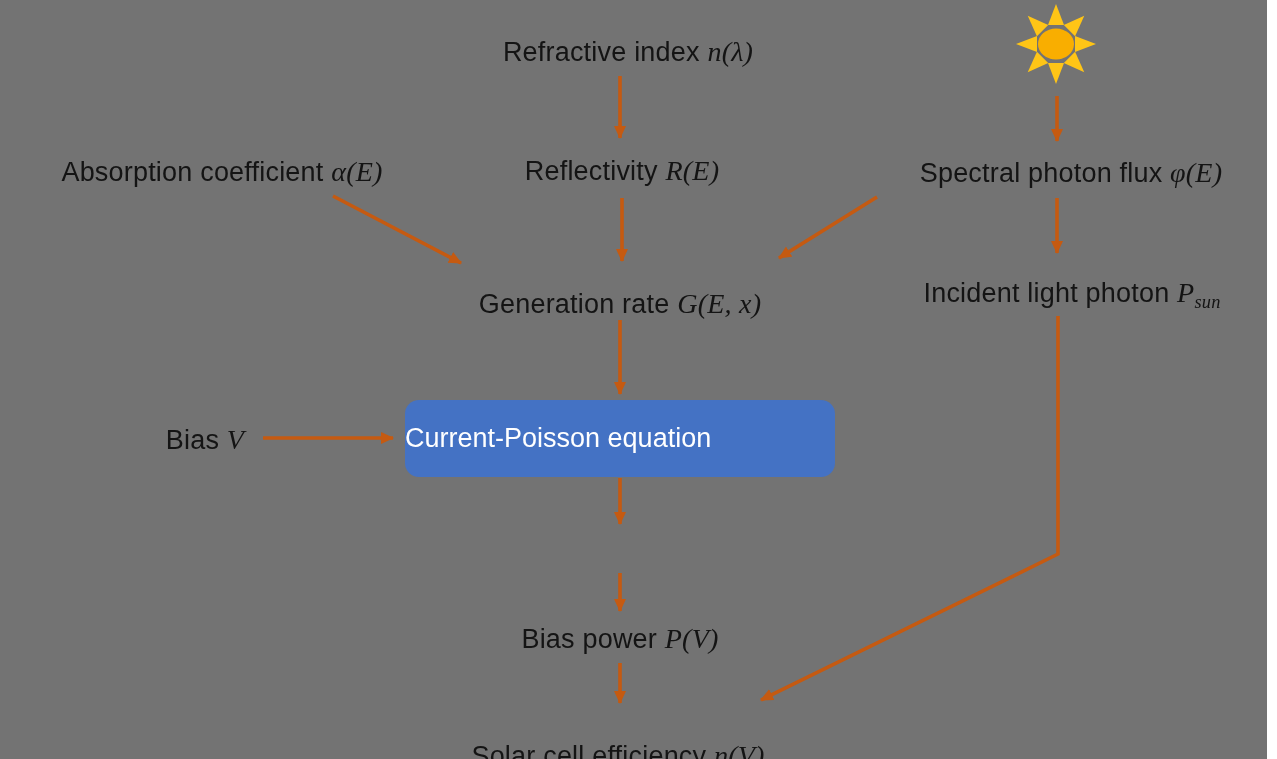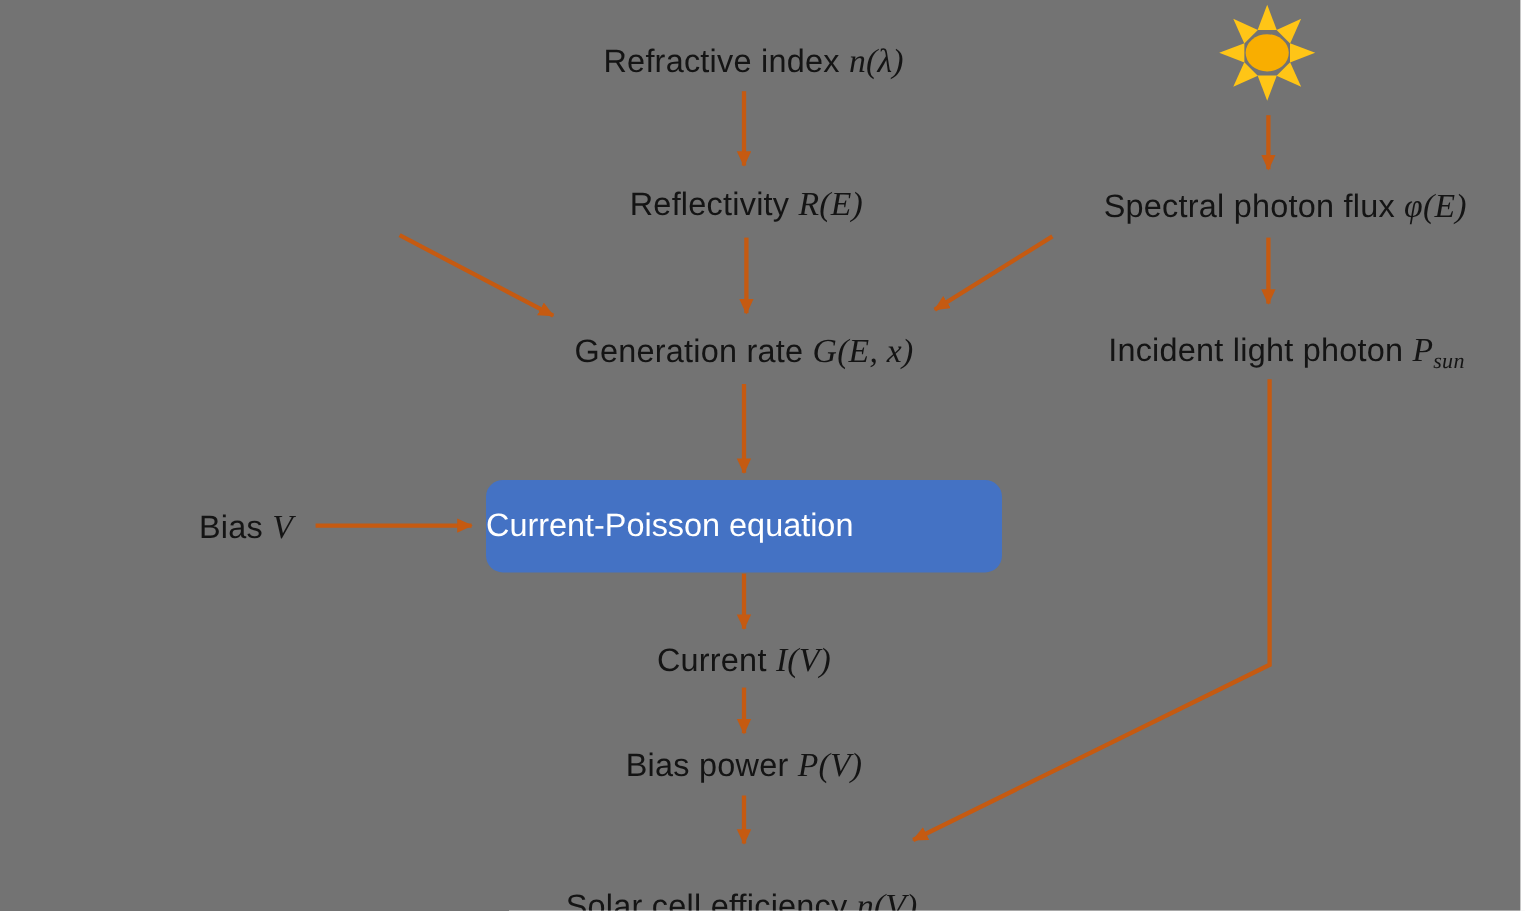--- a/index.html
+++ b/index.html
@@ -89,48 +89,48 @@
         <polygon class="sun-ray" points="0,-40 -8,-19 8,-19" transform="rotate(315)"></polygon>
       </g>
       <ellipse class="sun-core" cx="0" cy="0" rx="18" ry="15.5"></ellipse>
     </g>
   </svg>
 
   <div class="label" style="left:628px;top:52px">
     <span>Refractive index </span><span class="m">n(λ)</span>
   </div>
 
+  <div class="label" style="left:222px;top:172px">
+    <span>Absorption coefficient </span><span class="m">α(E)</span>
+  </div>
 
   <div class="label" style="left:1071px;top:173px">
     <span>Spectral photon flux </span><span class="m">φ(E)</span>
   </div>
 
   <div class="label" style="left:622px;top:171px">
     <span>Reflectivity </span><span class="m">R(E)</span>
   </div>
 
-  <div class="label" style="left:620px;top:294px">
+  <div class="label" style="left:620px;top:304px">
     <span>Generation rate </span><span class="m">G(E, x)</span>
   </div>
 
   <div class="label" style="left:1072px;top:293px">
     <span>Incident light photon </span><span class="m">P</span><sub class="m">sun</sub>
   </div>
 
   <div class="label" style="left:205px;top:440px">
     <span>Bias </span><span class="m">V</span>
   </div>
 
   <div class="flowbox">
     <span>Current-Poisson equation</span>
   </div>
 
-  <div class="label" style="left:620px;top:551px">
-    <span>Current </span><span class="m">I(V)</span>
-  </div>
 
   <div class="label" style="left:620px;top:639px">
     <span>Bias power </span><span class="m">P(V)</span>
   </div>
 
   <div class="label" style="left:618px;top:756px">
     <span>Solar cell efficiency </span><span class="m">η(V)</span>
   </div>
 
 </div>

